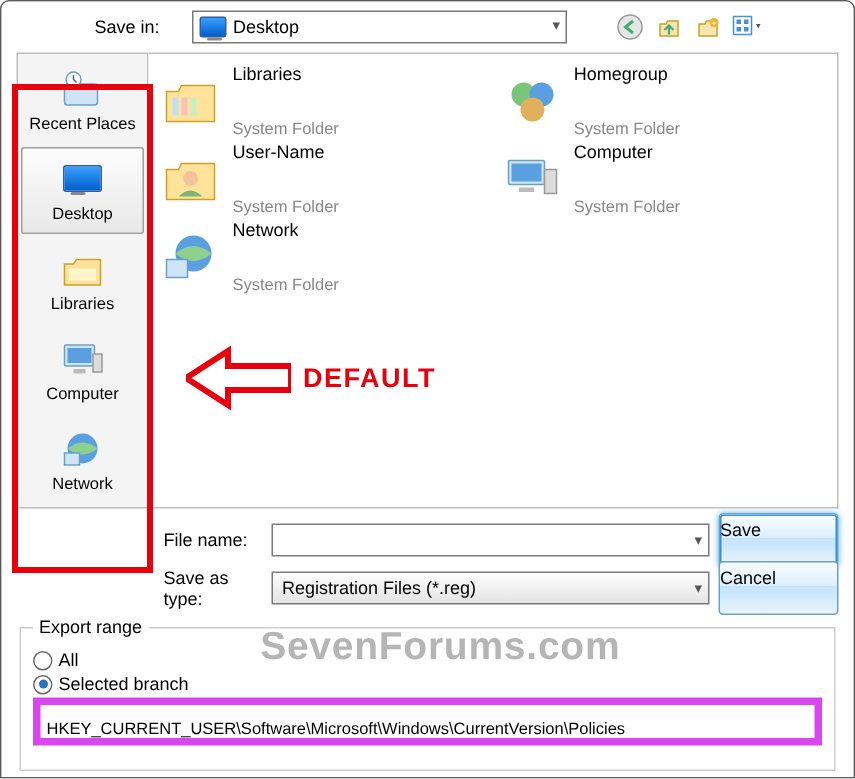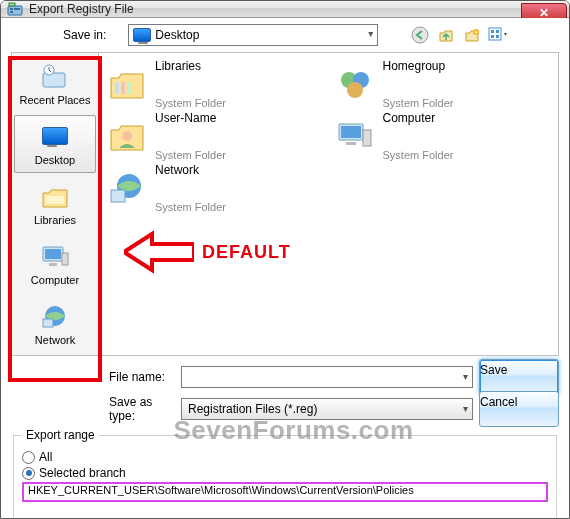--- a/index.html
+++ b/index.html
@@ -194,26 +194,26 @@
     font-size: 12px;
     padding: 0 4px;
   }
   .radio-row { display: flex; align-items: center; gap: 4px; margin: 2px 0; }
   .radio {
     width: 13px; height: 13px; border: 1px solid #6a6a6a; border-radius: 50%;
     display: inline-flex; align-items: center; justify-content: center; background:#fff;
   }
   .radio.checked::after { content:""; width:6px; height:6px; border-radius:50%; background:#2a72c0; }
   .path-input {
-    width: 100%; height: 20px;
-    border: 2px solid #d946ef;
+    width: 100%; height: 32px;
+    border: 5px solid #d946ef;
     background: #fff;
     padding: 0 4px;
     font-size: 11px;
-    display: flex; align-items: flex-start;
+    display: flex; align-items: flex-end;
     margin-top: 2px;
   }
   
   .overlay-rect {
     position: absolute;
     left: 8px; top: 56px;
     width: 94px; height: 326px;
     border: 4px solid #e8000d;
     pointer-events: none;
     z-index: 50;
@@ -243,35 +243,20 @@
     z-index: 40;
     letter-spacing: 0.5px;
     margin-left: 17px;
   }
   svg { display: block; }
 </style>
 </head>
 <body>
 
 <div class="window">
-  <div class="titlebar">
-    <span class="title-icon">
-      <svg width="16" height="16" viewBox="0 0 16 16">
-        <rect x="1" y="5" width="14" height="9" rx="1" fill="#8fc0e8" stroke="#3a6c9a"></rect>
-        <rect x="3" y="7" width="3" height="2" fill="#3a6c9a"></rect>
-        <rect x="3" y="10" width="3" height="2" fill="#3a6c9a"></rect>
-        <rect x="7" y="7" width="6" height="2" fill="#3a6c9a"></rect>
-        <rect x="2" y="2" width="6" height="3" fill="#9ed49e" stroke="#3a823a"></rect>
-      </svg>
-    </span>
-    <span class="title-text">Export Registry File</span>
-    <div class="close-btn">
-      <span>✕</span>
-    </div>
-  </div>
 
   <div class="content">
     <div class="row-savein">
       <label>Save in:</label>
       <div class="dropdown" style="max-width:250px;">
         <span class="desktop-icon"></span>
         <span>Desktop</span>
         <span class="chev">▾</span>
       </div>
       <div class="tool-icons">

